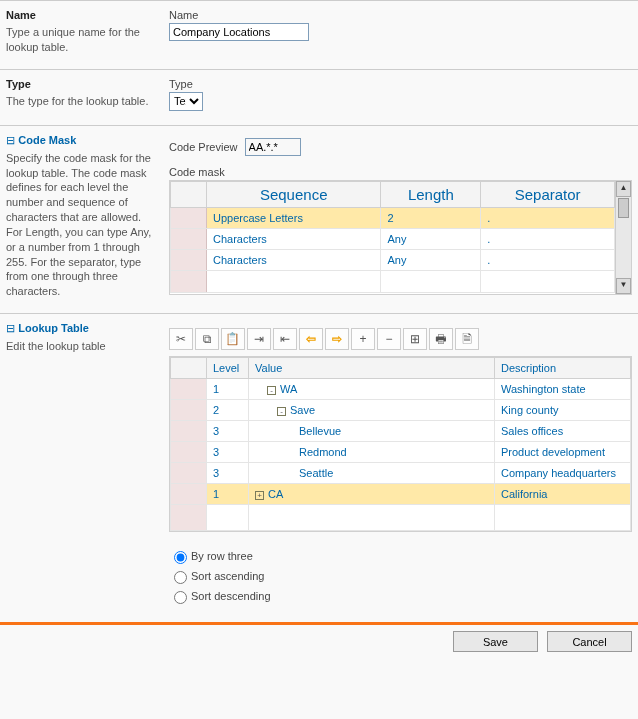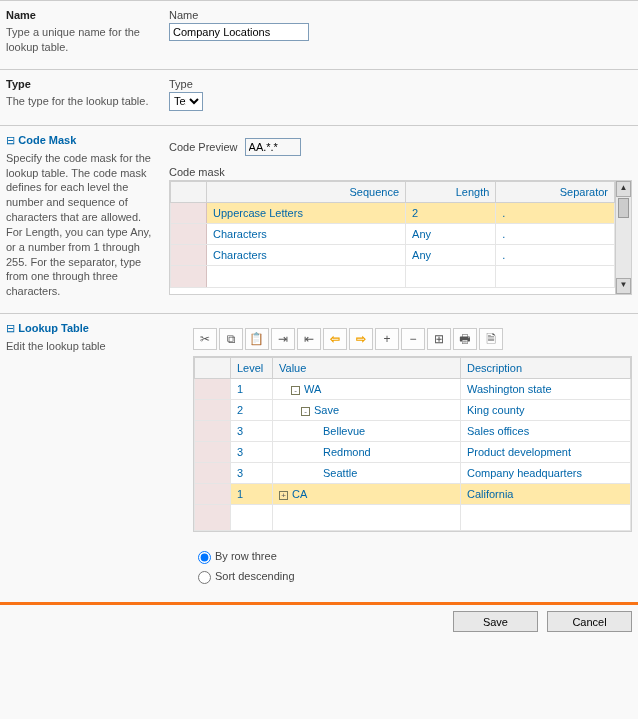--- a/index.html
+++ b/index.html
@@ -98,27 +98,27 @@
     text-align: center;
     line-height: 12px;
     font-size: 8px;
     color: #333;
   }
   table.grid {
     border-collapse: collapse;
     width: calc(100% - 16px);
   }
   table.grid th {
-    text-align: right;
+    text-align: center;
     font-weight: normal;
     color: #0066aa;
     padding: 4px 6px;
     border: 1px solid #d0d0d0;
     background: #f4f4f4;
-    font-size: 11px;
+    font-size: 15px;
   }
   table.grid td {
     padding: 4px 6px;
     border: 1px solid #e5e5e5;
     color: #0066aa;
     font-size: 11px;
   }
   table.grid td.rowhdr {
     background: #f1e2e2;
     width: 36px;
@@ -290,36 +290,36 @@
                 <td></td>
                 <td></td>
                 <td></td>
               </tr>
             </tbody>
         </table>
       </div>
     </div>
   </div>
 
-  <div class="section" style="border-top:1px solid #ccc; border-bottom:none;gap:24px;">
+  <div class="section" style="border-top:1px solid #ccc; border-bottom:none;">
     <div class="left-col">
       <div class="section-title link">Lookup Table</div>
       <div class="help-text">Edit the lookup table</div>
     </div>
     <div class="right-col">
       <div class="toolbar" id="toolbar"><span class="tb-btn">✂</span><span class="tb-btn">⧉</span><span class="tb-btn">📋</span><span class="tb-btn">⇥</span><span class="tb-btn">⇤</span><span class="tb-btn left-arrow">⇦</span><span class="tb-btn right-arrow">⇨</span><span class="tb-btn">+</span><span class="tb-btn">−</span><span class="tb-btn">⊞</span><span class="tb-btn">🖶</span><span class="tb-btn">🗎</span></div>
       <div class="lookup-outer">
         <div class="lookup-wrapper">
           <table class="lookup" id="lookup-grid">
             <thead>
               <tr>
                 <th style="width:36px;"></th>
                 <th style="width:42px;">Level</th>
                 <th>Value</th>
-                <th style="width:170px;">Description</th>
+                <th style="width:136px;">Description</th>
               </tr>
             </thead>
             <tbody>
                 <tr>
                   <td class="rowhdr"></td>
                   <td>1</td>
                   <td><span style="padding-left:12px;"><span class="tree-toggle">-</span><b style="font-weight:normal;">WA</b></span></td>
                   <td>Washington state</td>
                 </tr>
                 <tr>
@@ -358,20 +358,21 @@
                   <td></td>
                   <td></td>
                 </tr>
               </tbody>
           </table>
         </div>
 
       </div>
       <div style="margin-top:16px;" id="sort-options">
           <div class="sort-row"><input type="radio" name="sort" checked="" style=""><label>By row three</label></div>
+          <div class="sort-row"><input type="radio" name="sort" style=""><label>Sort ascending</label></div>
           <div class="sort-row"><input type="radio" name="sort" style=""><label>Sort descending</label></div>
         </div>
     </div>
   </div>
 
   <div class="bottom-bar">
     <button>Save</button>
     <button>Cancel</button>
   </div>
 

